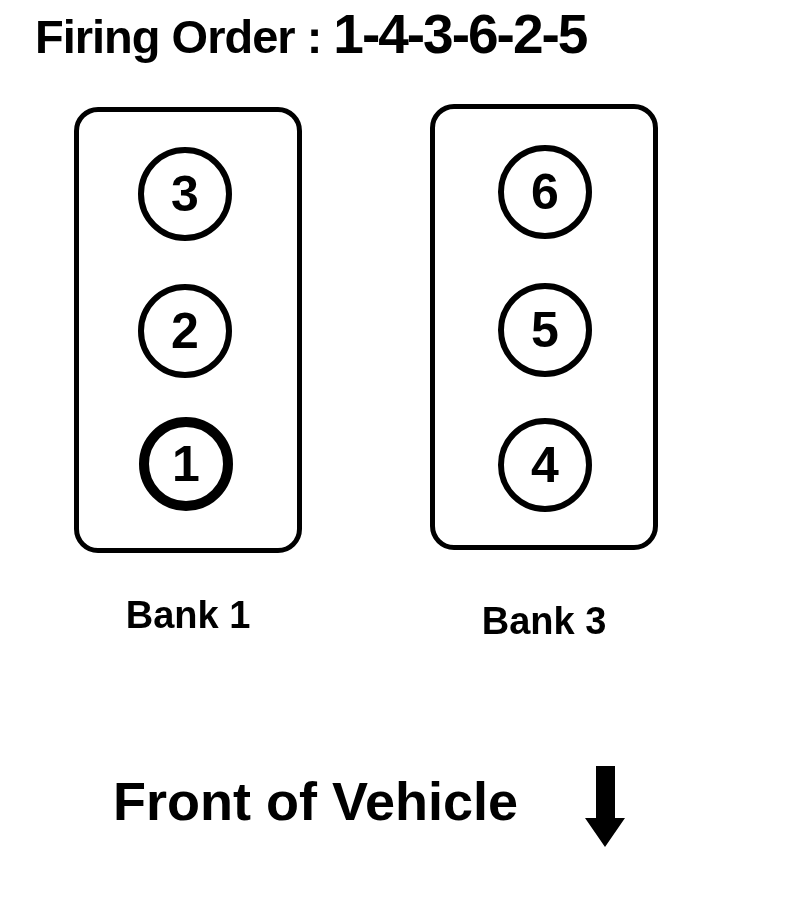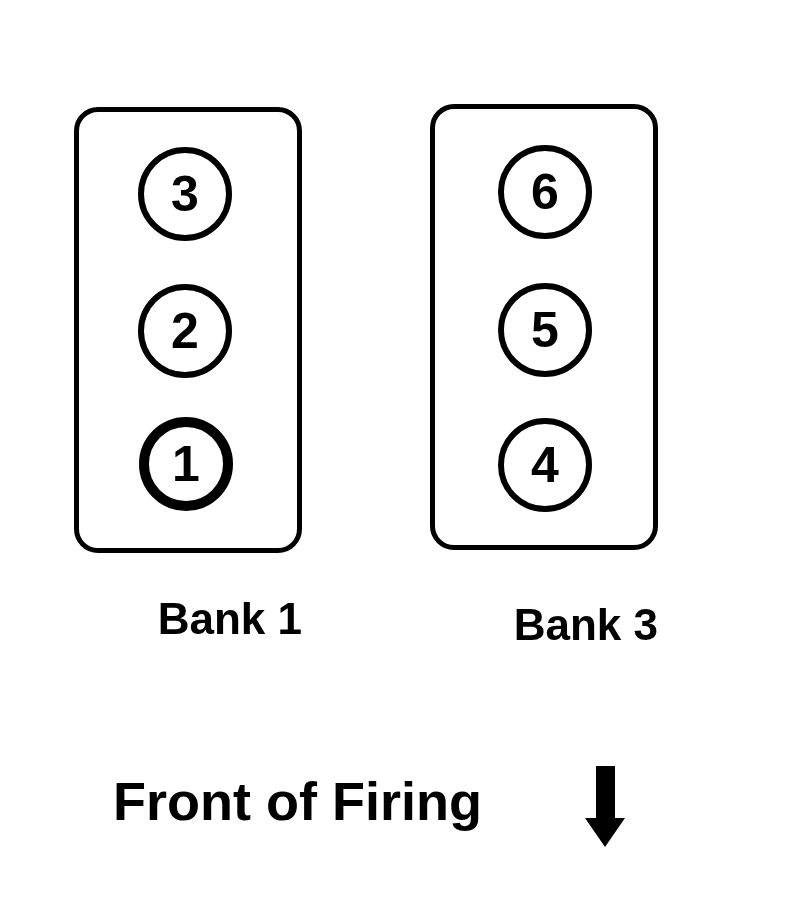--- a/index.html
+++ b/index.html
@@ -66,22 +66,22 @@
   
   .bank-1 .pos-top    { left: 59px; top: 35px;  }
   .bank-1 .pos-middle { left: 59px; top: 172px; }
   .bank-1 .pos-bottom { left: 60px; top: 305px; }
   .bank-2 .pos-top    { left: 63px; top: 36px;  }
   .bank-2 .pos-middle { left: 63px; top: 174px; }
   .bank-2 .pos-bottom { left: 63px; top: 309px; }
   .bank-label {
     position: absolute;
     width: 228px;
-    text-align: right;
-    font-size: 44px;
+    text-align: center;
+    font-size: 38px;
     font-weight: bold;
     color: #000;
     white-space: nowrap;
   }
   .bank-label-1 { left: 74px;  top: 594px; }
   .bank-label-2 { left: 430px; top: 600px; }
   .front-label {
     position: absolute;
     left: 113px;
     top: 770px;
@@ -96,20 +96,23 @@
     top: 762px;
     width: 50px;
     height: 88px;
   }
 </style>
 </head>
 <body>
 
 <div class="page">
 
+  <div class="title">
+    <span class="title-label">Firing Order :</span><span class="title-value">1-4-3-6-2-5</span>
+  </div>
 
   <div class="bank bank-1">
     <div class="cylinder pos-top">
       <span>3</span>
     </div>
     <div class="cylinder pos-middle">
       <span>2</span>
     </div>
     <div class="cylinder pos-bottom thick">
       <span>1</span>
@@ -124,19 +127,19 @@
       <span>5</span>
     </div>
     <div class="cylinder pos-bottom">
       <span>4</span>
     </div>
   </div>
 
   <div class="bank-label bank-label-1">Bank 1</div>
   <div class="bank-label bank-label-2">Bank 3</div>
 
-  <div class="front-label">Front of Firing</div>
+  <div class="front-label">Front of Vehicle</div>
 
   <svg class="front-arrow" viewBox="0 0 50 88" xmlns="http://www.w3.org/2000/svg" aria-hidden="true">
     <polygon points="16,4 35,4 35,56 45,56 25,85 5,56 16,56" fill="#000000"></polygon>
   </svg>
 
 </div>
 
 </body></html>

